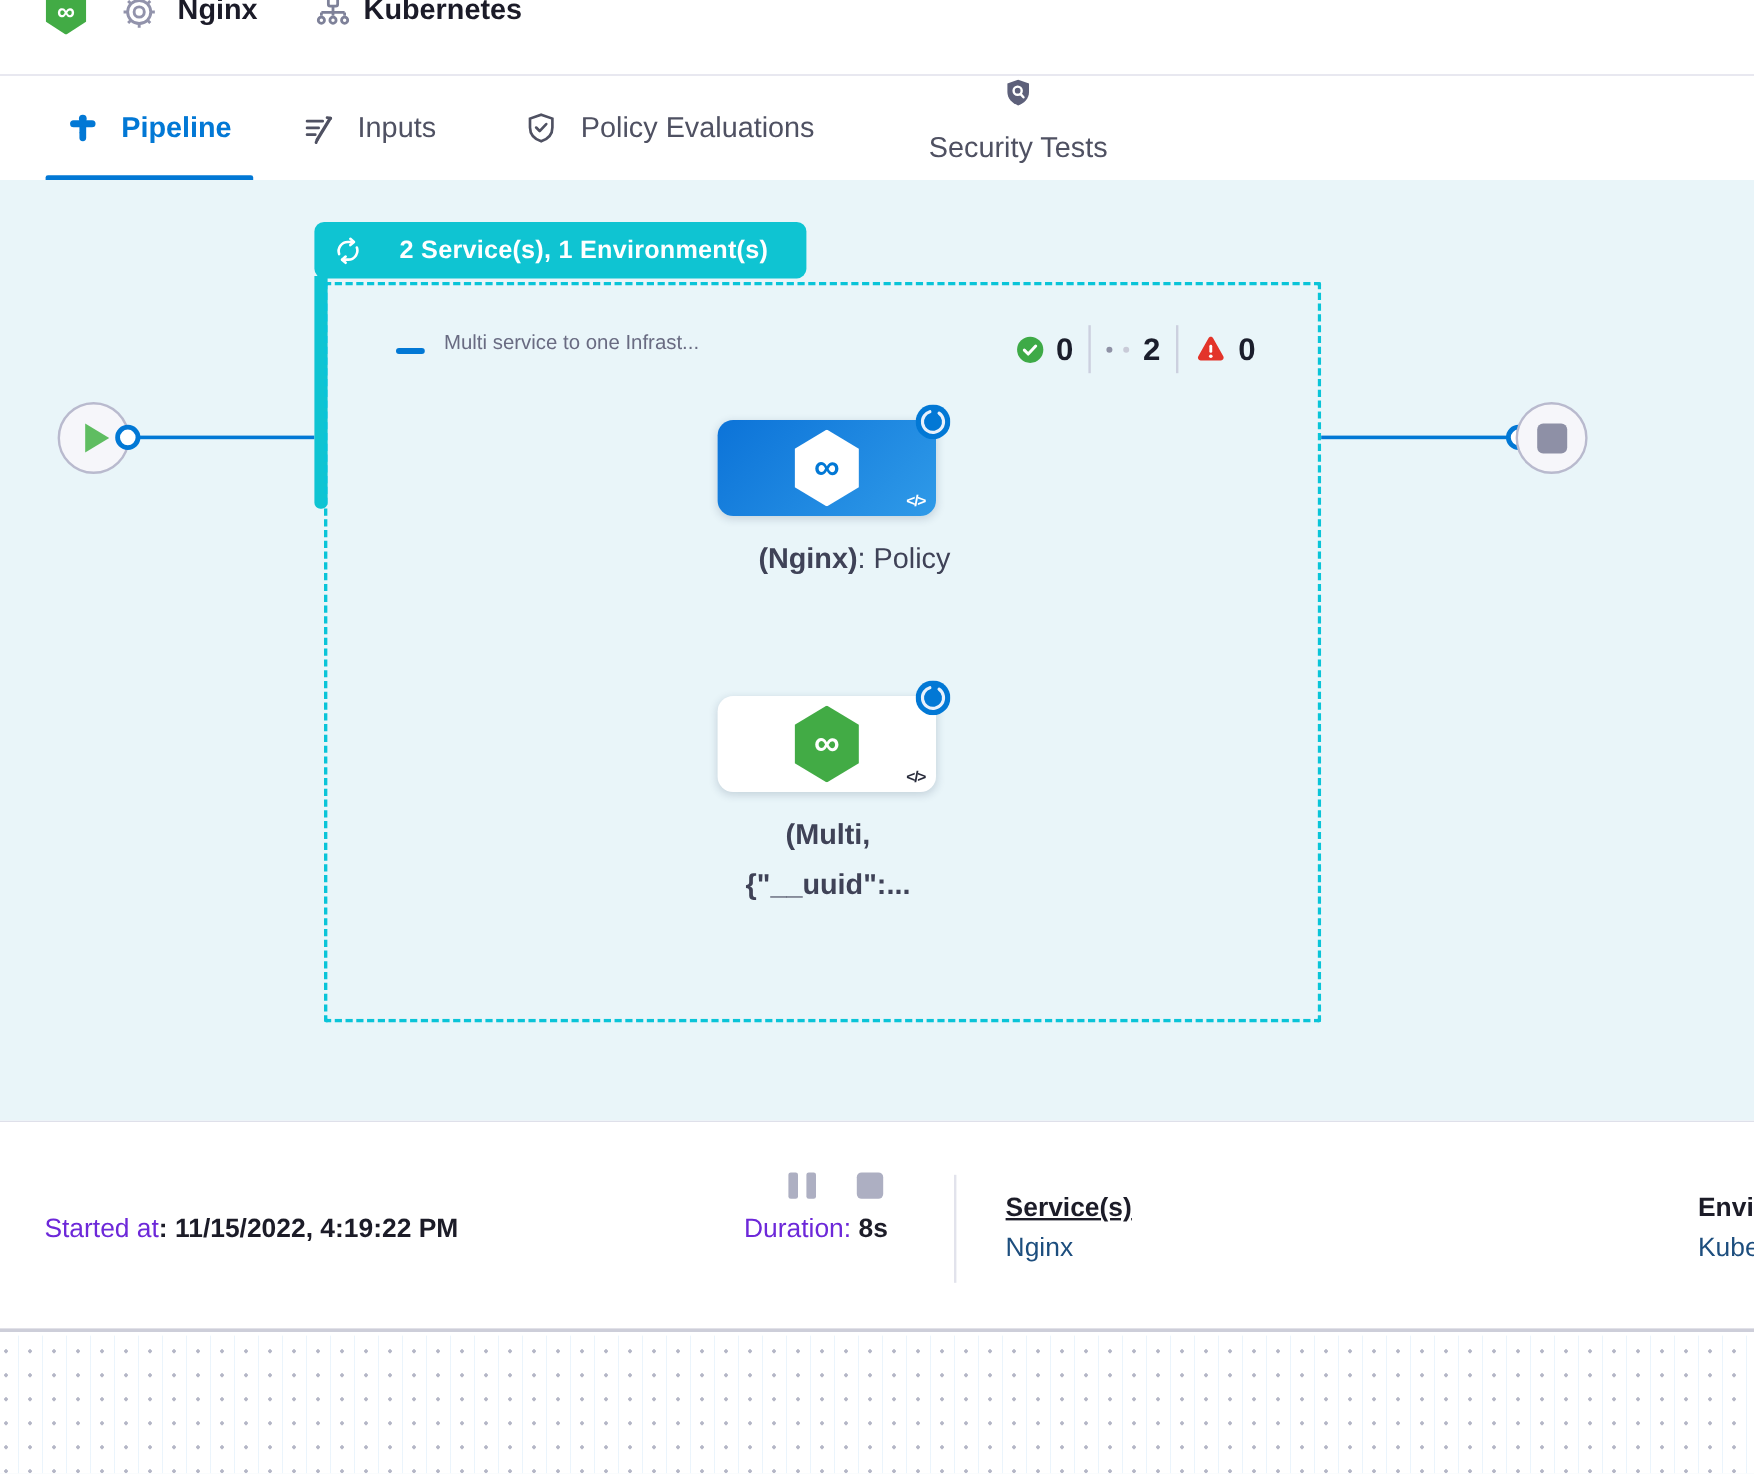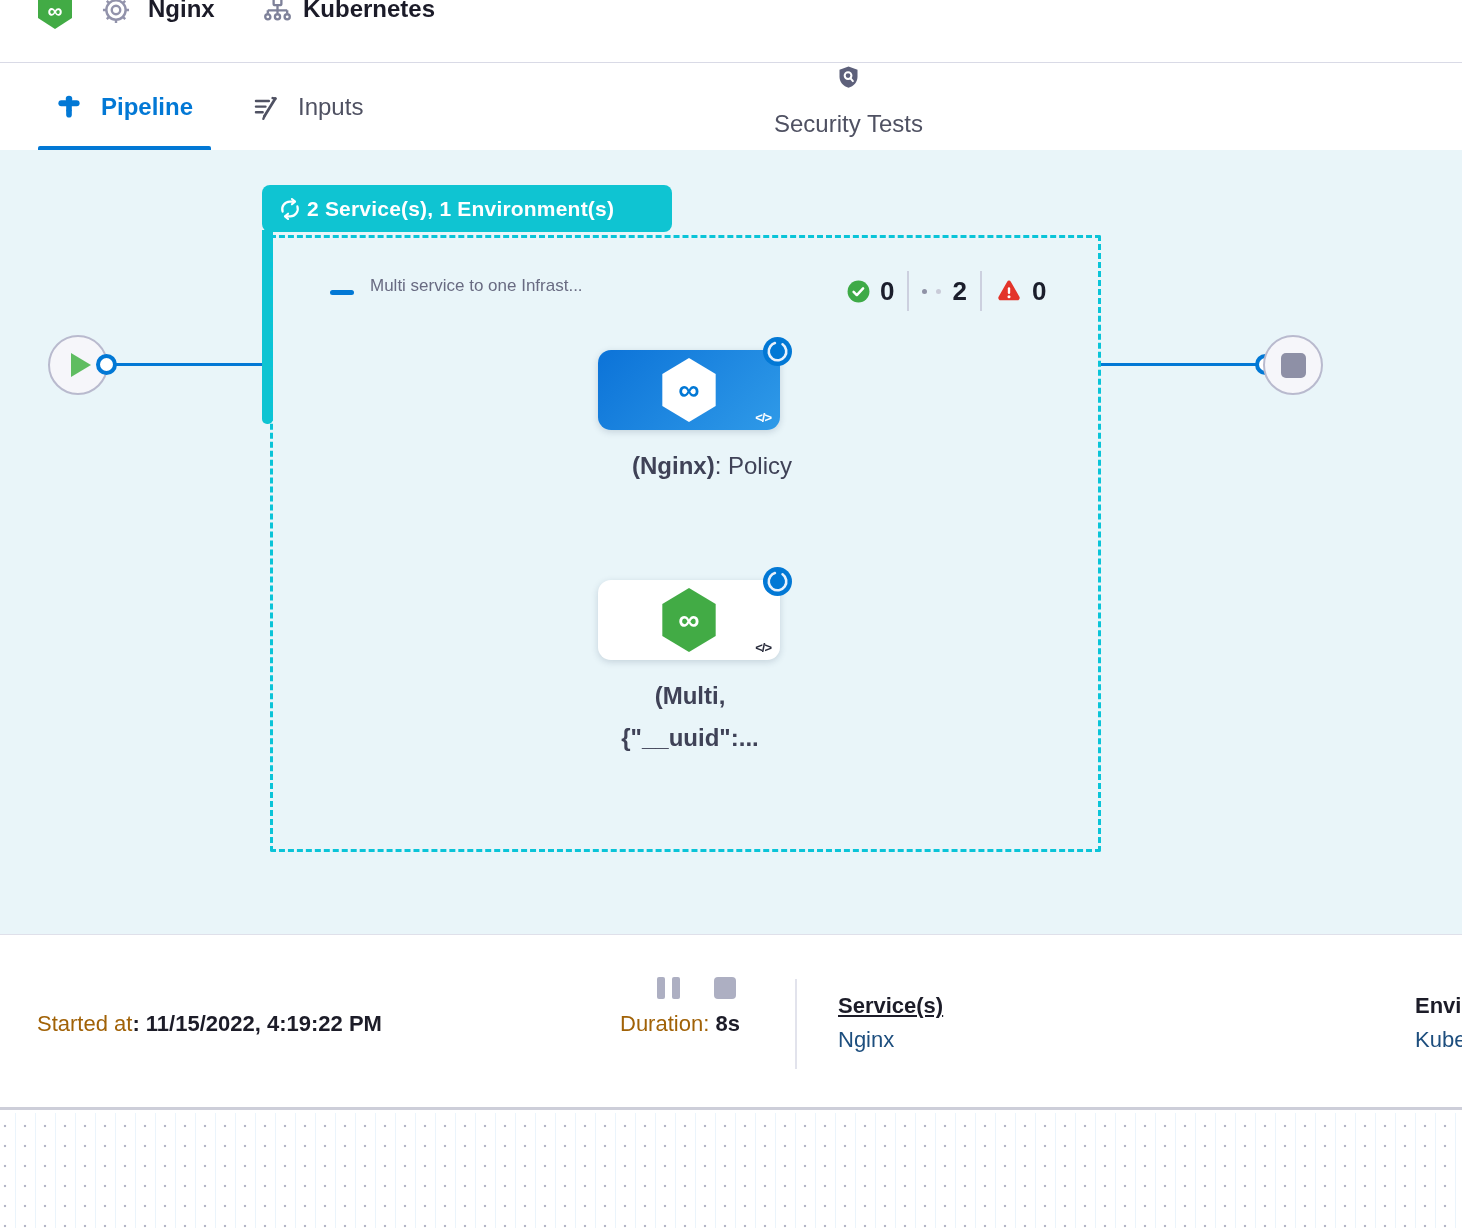--- a/index.html
+++ b/index.html
@@ -20,21 +20,21 @@
   .tab { position:absolute; top:0; height:86px; display:flex; align-items:center; gap:19px; padding:0 18px; cursor:pointer; }
   .tab .tab-label { font-size:24px; font-weight:500; color:#4f5162; white-space:nowrap; }
   .tab.active .tab-label { color:#0278d5; font-weight:600; }
   .tab .underline { display:none; }
   .tab.active .underline { display:block; position:absolute; left:0; right:0; bottom:0; height:4px; background:#0278d5; border-radius:2px 2px 0 0; }
 
   
   .canvas { position:absolute; top:150px; left:0; width:1462px; height:784px; background:#e9f5f9; }
 
   .group-badge { position:absolute; left:262px; top:35px; width:410px; height:47px; background:#0fc4d2; border-radius:8px;
-    display:flex; align-items:center; gap:4px; padding:0 15px; color:#fff; }
+    display:flex; align-items:center; gap:30px; padding:0 15px; color:#fff; }
   .group-badge .gb-label { font-size:21px; font-weight:600; letter-spacing:.2px; white-space:nowrap; }
   .teal-bar { position:absolute; left:262px; top:80px; width:11px; height:194px; background:#0fc4d2; border-radius:0 0 5px 5px; }
 
   .stage-box { position:absolute; left:270px; top:85px; width:831px; height:617px; border:3px dashed #0ac4d8; border-radius:2px; }
 
   .collapse-minus { position:absolute; left:57px; top:52px; width:24px; height:5px; border-radius:3px; background:#0278d5; cursor:pointer; }
   .stage-title { position:absolute; left:97px; top:38px; font-size:17px; color:#696b82; white-space:nowrap; }
   .stage-counts { position:absolute; left:573px; top:32px; height:42px; display:flex; align-items:center; gap:9px; }
   .count-num { font-size:26px; font-weight:600; color:#1b1e2c; }
   .count-div { width:2px; height:40px; background:#ccd0df; margin:0 4px; }
@@ -62,21 +62,21 @@
     display:flex; align-items:center; justify-content:center; }
   .play-tri { width:0; height:0; border-left:20px solid #5fbd61; border-top:12px solid transparent; border-bottom:12px solid transparent; margin-left:6px; }
   .stop-sq { width:25px; height:25px; background:#8e90a6; border-radius:5px; }
   .conn-dot { position:absolute; width:21px; height:21px; border-radius:50%; background:#fff; border:4px solid #0278d5; }
   .edge { position:absolute; height:3px; background:#0278d5; top:213px; }
 
   
   .footer { position:absolute; top:934px; left:0; width:1462px; height:176px; background:#fff; border-top:1px solid #dfe0ea; border-bottom:3px solid #cdced9; }
   .exec-title { position:absolute; left:37px; top:26px; font-size:25px; font-weight:700; color:#0b0b14; white-space:nowrap; }
   .meta-line { position:absolute; top:76px; font-size:22px; white-space:nowrap; }
-  .meta-label { color:#a16207; }
+  .meta-label { color:#6d28d9; }
   .meta-value { color:#1c1c28; font-weight:600; }
   .ctl-btn { position:absolute; top:42px; cursor:pointer; }
   .pause-bars { display:flex; gap:7px; }
   .pause-bars i { width:8px; height:22px; background:#adafc2; border-radius:2px; }
   .stop-box { width:22px; height:22px; background:#adafc2; border-radius:4px; }
   .v-div { position:absolute; left:795px; top:44px; width:2px; height:90px; background:#e2e3ec; }
   .col-label { position:absolute; top:58px; font-size:22px; font-weight:600; color:#1c1c28; white-space:nowrap; }
   .col-link { position:absolute; top:92px; font-size:22px; color:#1d4e7e; white-space:nowrap; cursor:pointer; }
 
   
@@ -123,20 +123,28 @@
       <span class="tab-label">Pipeline</span>
       <div class="underline"></div>
     </div>
     <div class="tab" style="left:234px;">
       <svg width="27" height="27" viewBox="0 0 24 24" fill="none" stroke="#4f5162" stroke-width="2.1" stroke-linecap="round">
         <path d="M3.5 6.2h11.5M3.5 11.2h8.5M3.5 16.2h6"></path>
         <path d="M20.6 4.2 11 19.8" stroke-width="2.4"></path>
         <path d="M21 4l-2.7-.4M11 19.8l-.9 2.3"></path>
       </svg>
       <span class="tab-label">Inputs</span>
+
+    </div>
+    <div class="tab" style="left:419px;">
+      <svg width="28" height="28" viewBox="0 0 24 24" fill="none" stroke="#4f5162" stroke-width="1.9">
+        <path d="M12 2.2 20 5v6.3c0 4.9-3.4 8.3-8 9.9-4.6-1.6-8-5-8-9.9V5z"></path>
+        <path d="M8.4 11.4l2.5 2.5 4.7-5" stroke-linecap="round" stroke-linejoin="round"></path>
+      </svg>
+      <span class="tab-label">Policy Evaluations</span>
 
     </div>
     <div class="tab" style="left:756px;flex-direction:column;">
       <svg width="27" height="27" viewBox="0 0 24 24">
         <path d="M12 2.2 20 5v6.3c0 4.9-3.4 8.3-8 9.9-4.6-1.6-8-5-8-9.9V5z" fill="#5d607a"></path>
         <circle cx="11.6" cy="10.3" r="3" fill="none" stroke="#fff" stroke-width="1.8"></circle>
         <path d="M13.8 12.8l2.1 2.4" stroke="#fff" stroke-width="1.8" stroke-linecap="round"></path>
       </svg>
       <span class="tab-label">Security Tests</span>
 

